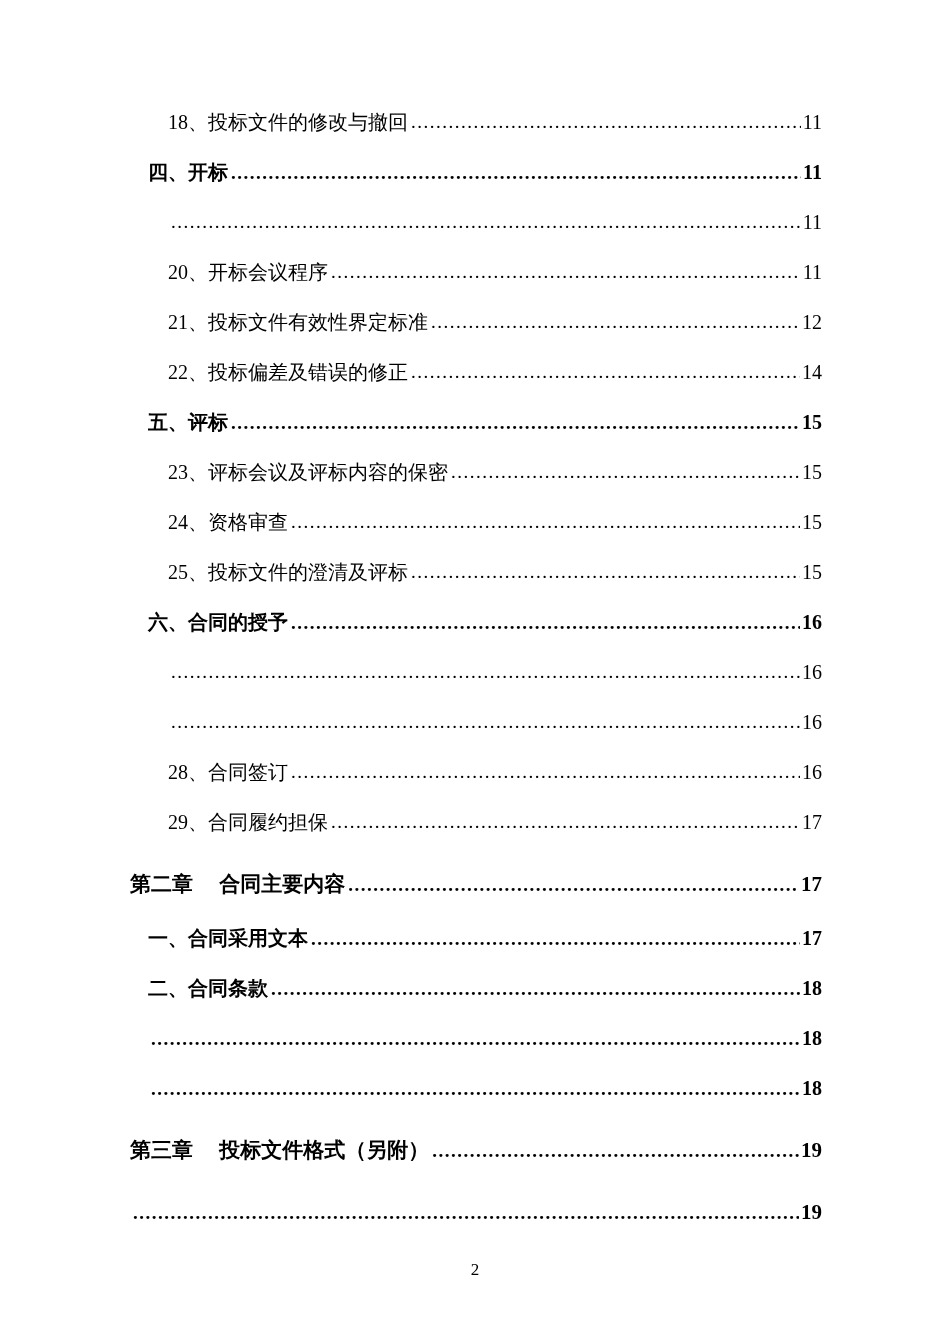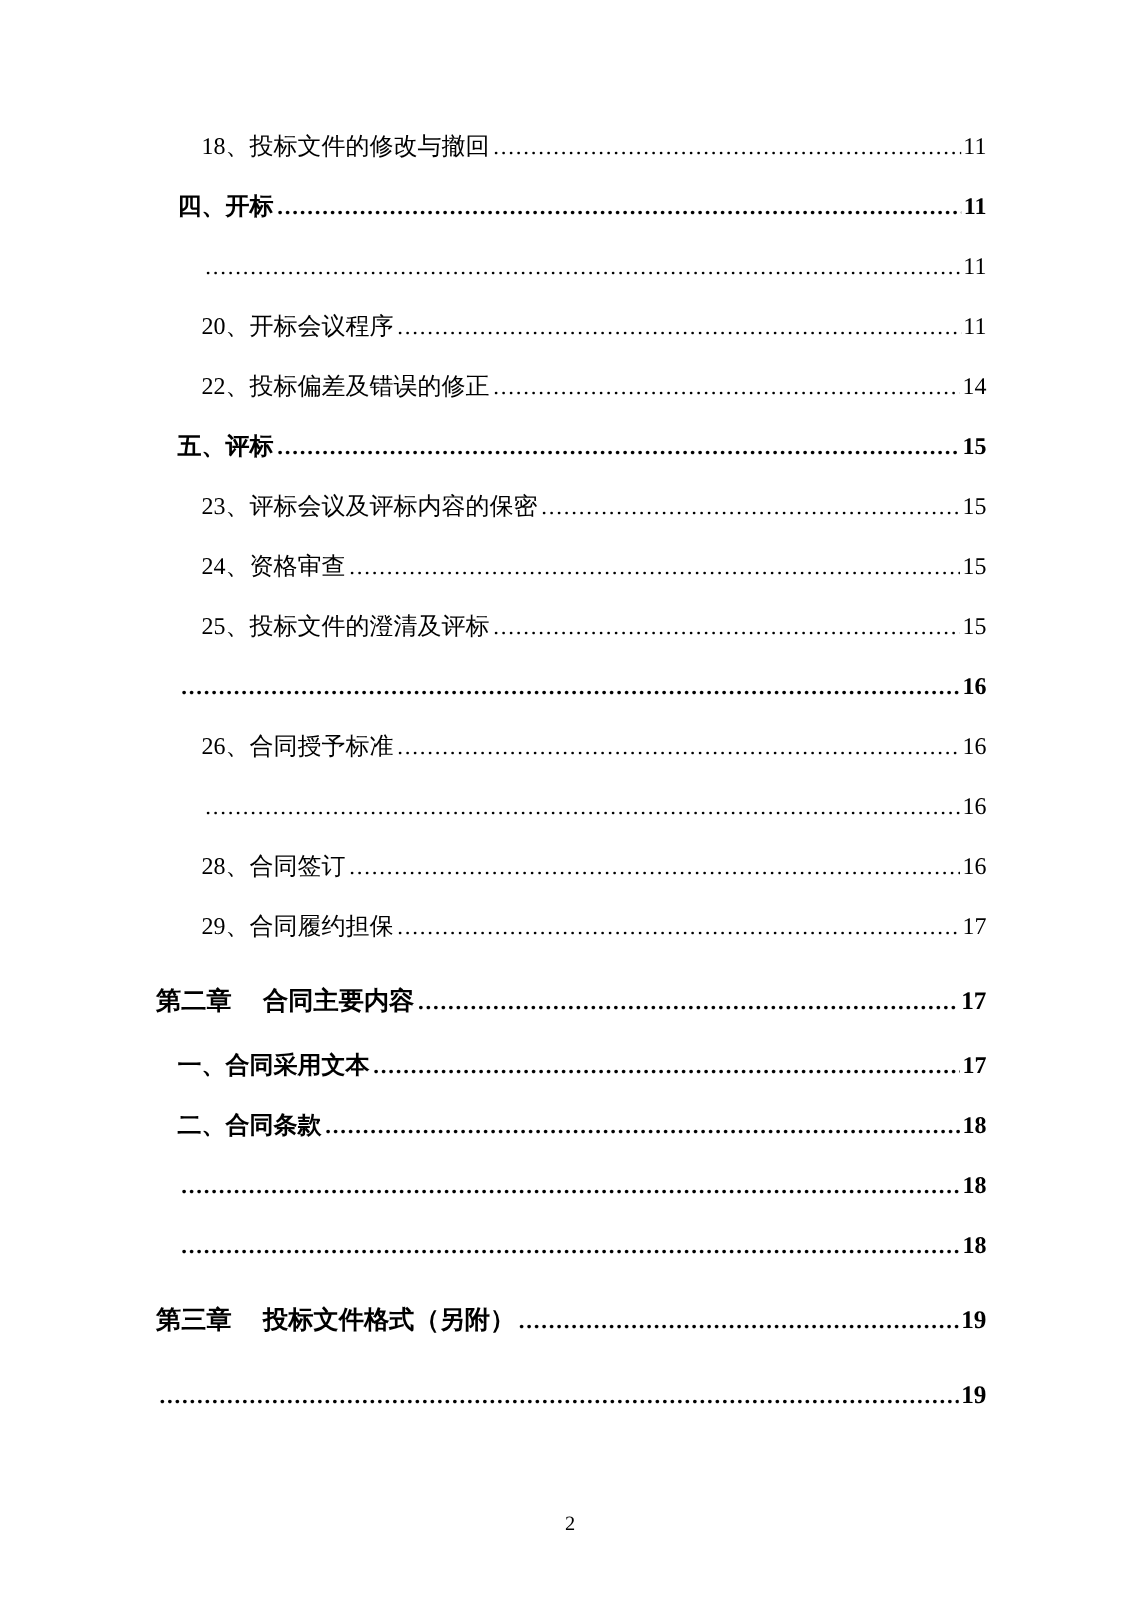--- a/index.html
+++ b/index.html
@@ -27,21 +27,21 @@
     line-height: 50px;
     font-size: 20px;
   }
   .row.level-chapter {
     margin-top: 12px;
     margin-bottom: 4px;
     font-size: 21px;
     font-family: Liberation Serif, serif;
   }
   .row.level-section { padding-left: 18px; }
-  .row.level-item    { padding-left: 38px; }
+  .row.level-item    { padding-left: 38px; align-items: center; }
   .row.bold { font-weight: bold; }
   .title {
     white-space: pre;
     flex: 0 0 auto;
   }
   .dots {
     flex: 1 1 auto;
     overflow: hidden;
     white-space: nowrap;
     margin: 0 2px 0 3px;
@@ -84,20 +84,25 @@
       <div class="row level-item">
     <span class="dots"></span>
     <span class="pagenum">11</span>
   </div>
       <div class="row level-item">
     <span class="title">20、开标会议程序</span>
     <span class="dots"></span>
     <span class="pagenum">11</span>
   </div>
       <div class="row level-item">
+    <span class="title">21、投标文件有效性界定标准</span>
+    <span class="dots"></span>
+    <span class="pagenum">12</span>
+  </div>
+      <div class="row level-item">
     <span class="title">22、投标偏差及错误的修正</span>
     <span class="dots"></span>
     <span class="pagenum">14</span>
   </div>
       <div class="row level-section bold">
     <span class="title">五、评标</span>
     <span class="dots"></span>
     <span class="pagenum">15</span>
   </div>
       <div class="row level-item">
@@ -109,25 +114,25 @@
     <span class="title">24、资格审查</span>
     <span class="dots"></span>
     <span class="pagenum">15</span>
   </div>
       <div class="row level-item">
     <span class="title">25、投标文件的澄清及评标</span>
     <span class="dots"></span>
     <span class="pagenum">15</span>
   </div>
       <div class="row level-section bold">
+    <span class="title">六、合同的授予</span>
     <span class="dots"></span>
     <span class="pagenum">16</span>
   </div>
       <div class="row level-item">
-    <span class="title">26、合同授予标准</span>
     <span class="dots"></span>
     <span class="pagenum">16</span>
   </div>
       <div class="row level-item">
     <span class="dots"></span>
     <span class="pagenum">16</span>
   </div>
       <div class="row level-item">
     <span class="title">28、合同签订</span>
     <span class="dots"></span>

